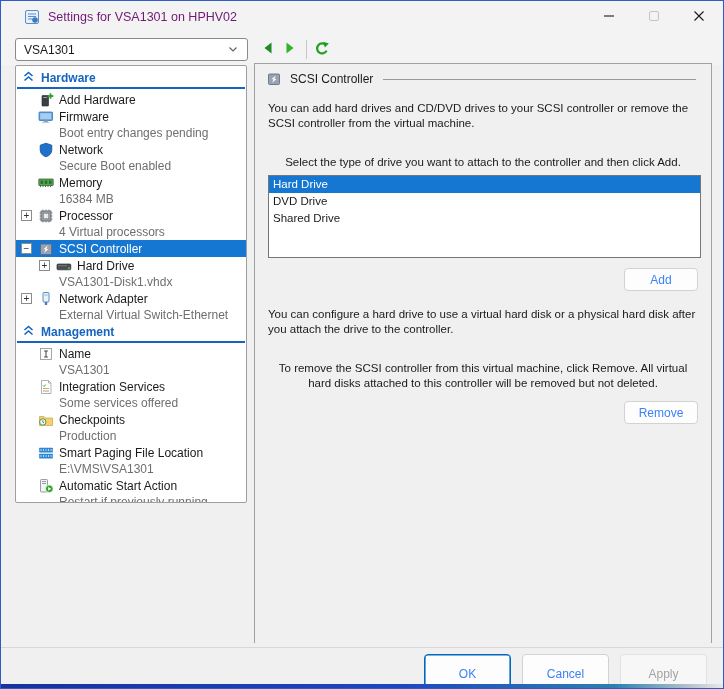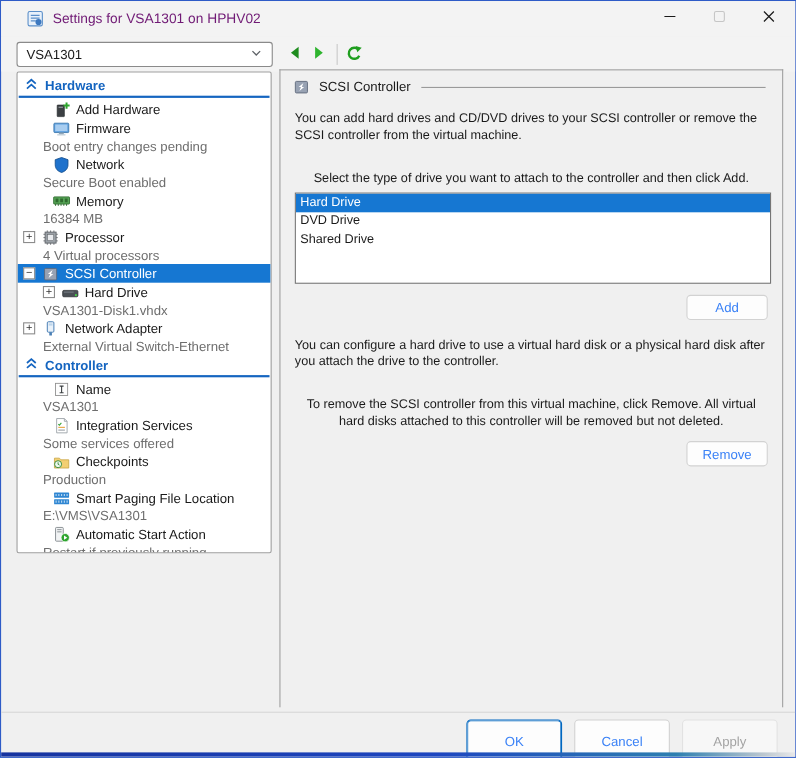--- a/index.html
+++ b/index.html
@@ -18,28 +18,28 @@
   .nav{position:absolute;top:8px;display:flex;align-items:center;}
   .nav-back{left:260px;}
   .nav-fwd{left:282px;}
   .nav-sep{position:absolute;left:305px;top:7px;width:1px;height:19px;background:#c8c8c8;}
   .nav-refresh{left:313px;}
   
   .sidebar{position:absolute;left:14px;top:64px;width:232px;height:438px;background:#fff;border:1px solid #9f9f9f;border-radius:2px;padding-top:3px;overflow:hidden;font-size:12px;color:#1a1a1a;}
   .sec{display:flex;align-items:center;height:18px;padding-left:7px;}
   .sec-lbl{margin-left:7px;font-weight:bold;color:#1565c0;}
   .sec-rule{border-bottom:2px solid #1565c0;margin:0 1px 2px 1px;}
-  .row{display:flex;align-items:center;height:17px;padding-left:32px;}
+  .row{display:flex;align-items:center;height:17px;padding-left:22px;}
   .row .icon{width:16px;height:16px;flex:0 0 16px;margin-right:5px;display:inline-flex;}
   .row.expandable{padding-left:5px;}
   .row.expandable .icon{margin-left:6px;}
   .row.child{padding-left:23px;}
   .exp{width:11px;height:11px;flex:0 0 11px;border:1px solid #8c8c8c;background:#fff;color:#333;font-size:10px;line-height:9px;text-align:center;}
   .lbl{white-space:nowrap;}
-  .subrow{height:16px;line-height:16px;padding-left:23px;color:#6e6e6e;white-space:nowrap;}
+  .subrow{height:16px;line-height:16px;padding-left:43px;color:#6e6e6e;white-space:nowrap;}
   .subrow.childsub{}
   .row.selected{background:#1677d2;color:#fff;}
   
   .panel{position:absolute;left:253px;top:62px;width:458px;height:580px;background:#f0f0f0;border-top:1px solid #a0a0a0;border-left:1px solid #a0a0a0;border-right:1px solid #a0a0a0;padding:5px 11px 0 11px;font-size:11.5px;color:#1a1a1a;}
   .panel-header{display:flex;align-items:center;height:20px;}
   .panel-header .icon{width:16px;height:16px;flex:0 0 16px;}
   .panel-title{margin-left:8px;font-size:12px;white-space:nowrap;}
   .panel-rule{flex:1;height:1px;background:#9a9a9a;margin:0 4px 0 10px;}
   .para{margin:12px 2px 0 2px;line-height:15px;}
   .para.tight{margin-top:24px;text-align:center;}
@@ -220,21 +220,21 @@
           </svg>
         </span>
       <span class="lbl">Network Adapter</span>
     </div>
     <div class="subrow">External Virtual Switch-Ethernet</div>
 
     <div class="sec">
       <span><svg width="11" height="11" viewBox="0 0 11 11">
             <path d="M1.5 5 L5.5 1.5 L9.5 5 M1.5 9.5 L5.5 6 L9.5 9.5" fill="none" stroke="#1565c0" stroke-width="1.6"></path>
           </svg></span>
-      <span class="sec-lbl">Controller</span>
+      <span class="sec-lbl">Management</span>
     </div>
     <div class="sec-rule"></div>
 
     <div class="row">
       <span class="icon">
           <svg width="16" height="16" viewBox="0 0 16 16">
             <rect x="2.5" y="2.5" width="11" height="11" fill="#fdfdfd" stroke="#8f8f8f" stroke-width="0.8"></rect>
             <path d="M6.2 5h3.6M6.2 11h3.6M8 5v6" stroke="#3c4043" stroke-width="1"></path>
           </svg>
         </span>

